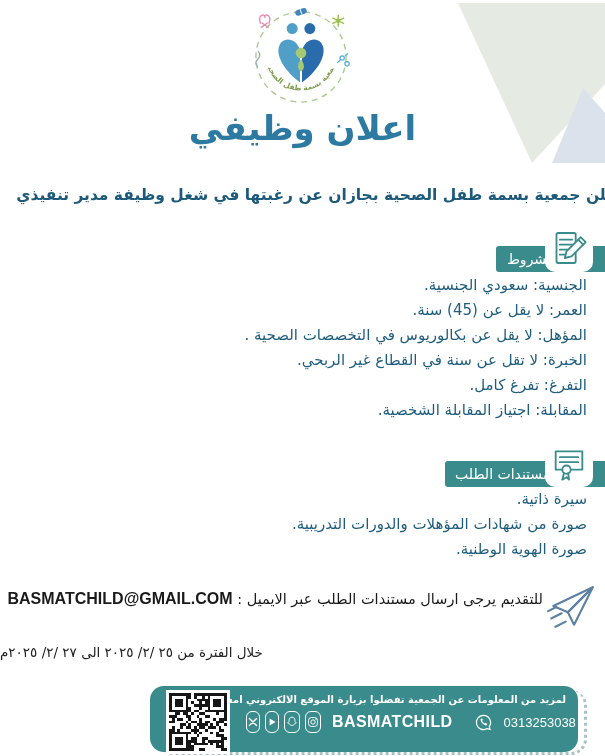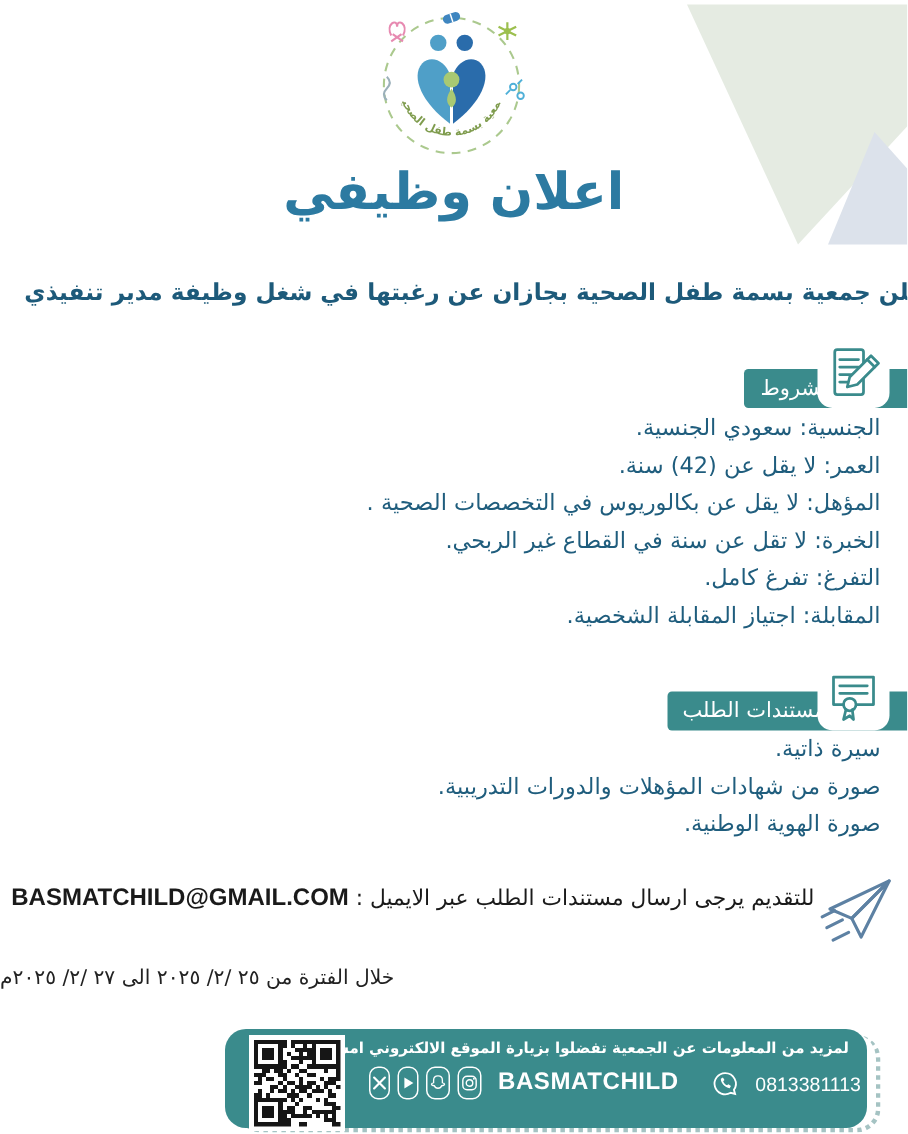--- a/index.html
+++ b/index.html
@@ -108,21 +108,21 @@
   <div class="hdr-icon hdr-icon1">
     <svg width="40" height="40" viewBox="0 0 48 48" fill="none" stroke="#3a8b8c" stroke-width="2.2" stroke-linejoin="round" stroke-linecap="round">
       <rect x="9" y="6" width="23" height="36" rx="2"></rect>
       <path d="M13 14 h15 M13 20 h15 M13 26 h10 M13 32 h8"></path>
       <path d="M38 11 l6 6 -17 17 -8 2 2 -8 z" fill="#ffffff"></path>
       <path d="M35 14 l6 6"></path>
     </svg>
   </div>
   <div class="list list1">
     <div>الجنسية: سعودي الجنسية.</div>
-    <div>العمر: لا يقل عن (42) سنة.</div>
+    <div>العمر: لا يقل عن (45) سنة.</div>
     <div>المؤهل: لا يقل عن بكالوريوس في التخصصات الصحية .</div>
     <div>الخبرة: لا تقل عن سنة في القطاع غير الربحي.</div>
     <div>التفرغ: تفرغ كامل.</div>
     <div>المقابلة: اجتياز المقابلة الشخصية.</div>
   </div>
 
   <div class="bar bar2">مستندات الطلب :</div>
   <div class="hdr-icon hdr-icon2">
     <svg width="40" height="40" viewBox="0 0 48 48" fill="none" stroke="#3a8b8c" stroke-width="2.2" stroke-linejoin="round" stroke-linecap="round">
       <path d="M8 10 h32 v22 h-13 M8 32 h8 M8 32 v-22"></path>
@@ -174,21 +174,21 @@
           <circle cx="15.6" cy="6.6" r="1" fill="#fff" stroke="none"></circle>
         </svg>
       </span>
       <span class="handle">BASMATCHILD</span>
       <span class="wa">
         <svg width="19" height="19" viewBox="0 0 22 22" fill="none" stroke="#fff" stroke-width="1.4">
           <path d="M11 2.8 a8.2 8.2 0 1 0 4.2 15.2 l3.4 .9 -.9 -3.2 A8.2 8.2 0 0 0 11 2.8 z"></path>
           <path d="M7.6 7.2 c-.3 2.8 3.2 7 6.8 7.3 l1 -1.8 -2 -1.4 -1 .9 c-1.2 -.5 -2.6 -2 -3 -3.2 l1 -.9 -1.2 -1.9 z" fill="#fff" stroke="none"></path>
         </svg>
       </span>
-      <span class="phone">0813381113</span>
+      <span class="phone">0313253038</span>
     </div>
   </div>
   <div class="qr">
     <svg viewBox="0 0 21 21" fill="#161616">
         <rect x="0" y="0" width="1" height="1"></rect>
         <rect x="1" y="0" width="1" height="1"></rect>
         <rect x="2" y="0" width="1" height="1"></rect>
         <rect x="3" y="0" width="1" height="1"></rect>
         <rect x="4" y="0" width="1" height="1"></rect>
         <rect x="5" y="0" width="1" height="1"></rect>

